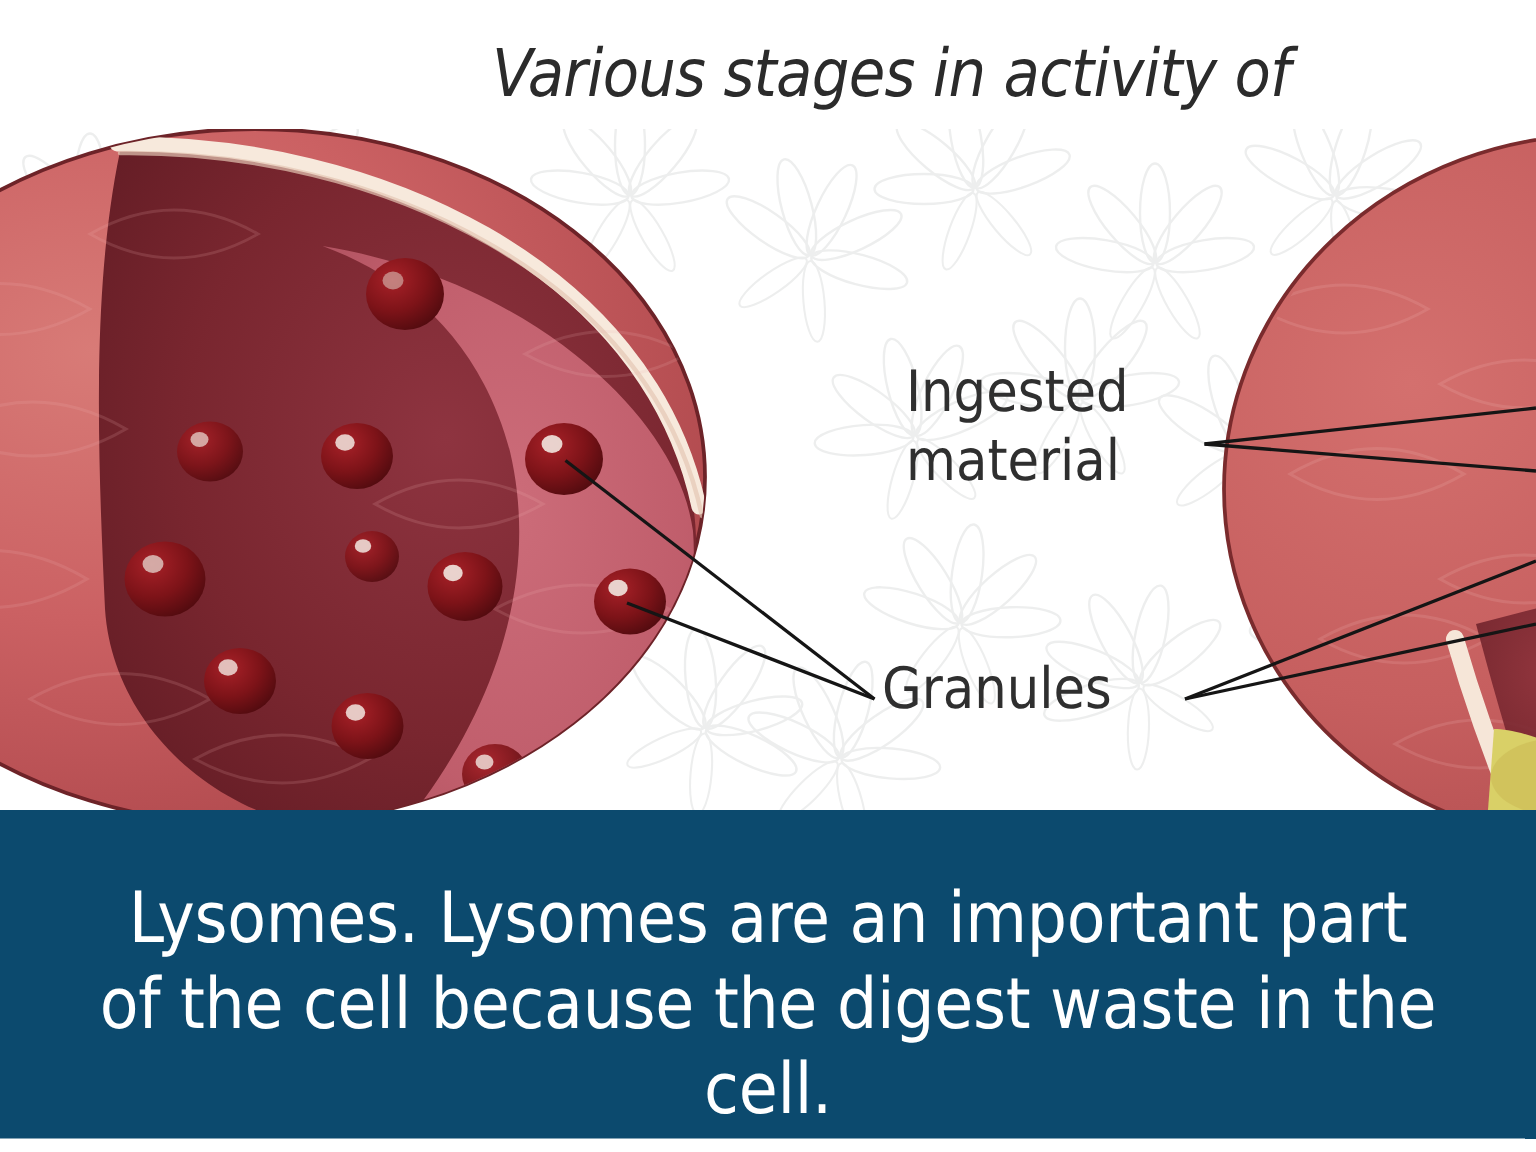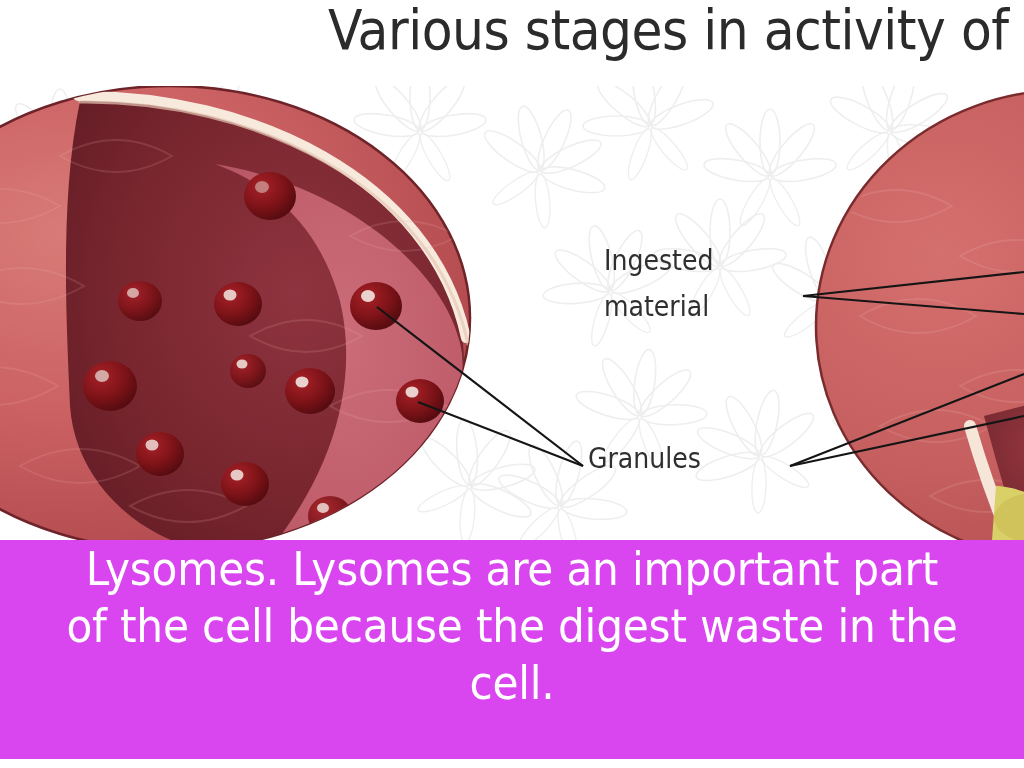--- a/index.html
+++ b/index.html
@@ -18,32 +18,33 @@
     width: 1024px;
     height: 768px;
     background: #ffffff;
     overflow: hidden;
   }
 
   
   #diagram-title {
     position: absolute;
     left: 0;
-    top: 0;
+    top: 20px;
     width: 1024px;
     height: 66px;
     overflow: hidden;
     white-space: nowrap;
     color: #2b2b2b;
     font-family: "Liberation Sans Narrow", "DejaVu Sans Condensed", "Liberation Sans", sans-serif;
-    font-size: 56px;
+    font-size: 44px;
     line-height: 60px;
     letter-spacing: -0.5px;
     text-indent: 328px;
     font-weight: 400;
+    font-style: italic;
   }
 
   
   #figure-panel {
     position: absolute;
     left: 0;
     top: 86px;
     width: 1024px;
     height: 454px;
     background: #ffffff;
@@ -63,38 +64,38 @@
     top: 0;
     width: 1024px;
     height: 454px;
   }
 
   
   .callout-label {
     position: absolute;
     color: #2f2f2f;
     font-family: "Liberation Sans Narrow", "DejaVu Sans Condensed", "Liberation Sans", sans-serif;
-    font-size: 28px;
+    font-size: 38px;
     line-height: 46px;
     white-space: pre-line;
     font-weight: 400;
   }
   #label-ingested { left: 604px; top: 152px; }
   #label-granules { left: 588px; top: 350px; }
 
   
   #caption-band {
     position: absolute;
     left: 0;
     top: 540px;
     width: 1024px;
     height: 219px;
-    background: #d946ef;
+    background: #0c4a6e;
     display: flex;
-    align-items: flex-start;
+    align-items: flex-end;
     justify-content: center;
   }
   #caption-text {
     width: 900px;
     text-align: center;
     color: #ffffff;
     font-family: "DejaVu Sans Condensed", "Liberation Sans Narrow", "Liberation Sans", sans-serif;
     font-size: 47px;
     line-height: 57px;
     font-weight: 400;

